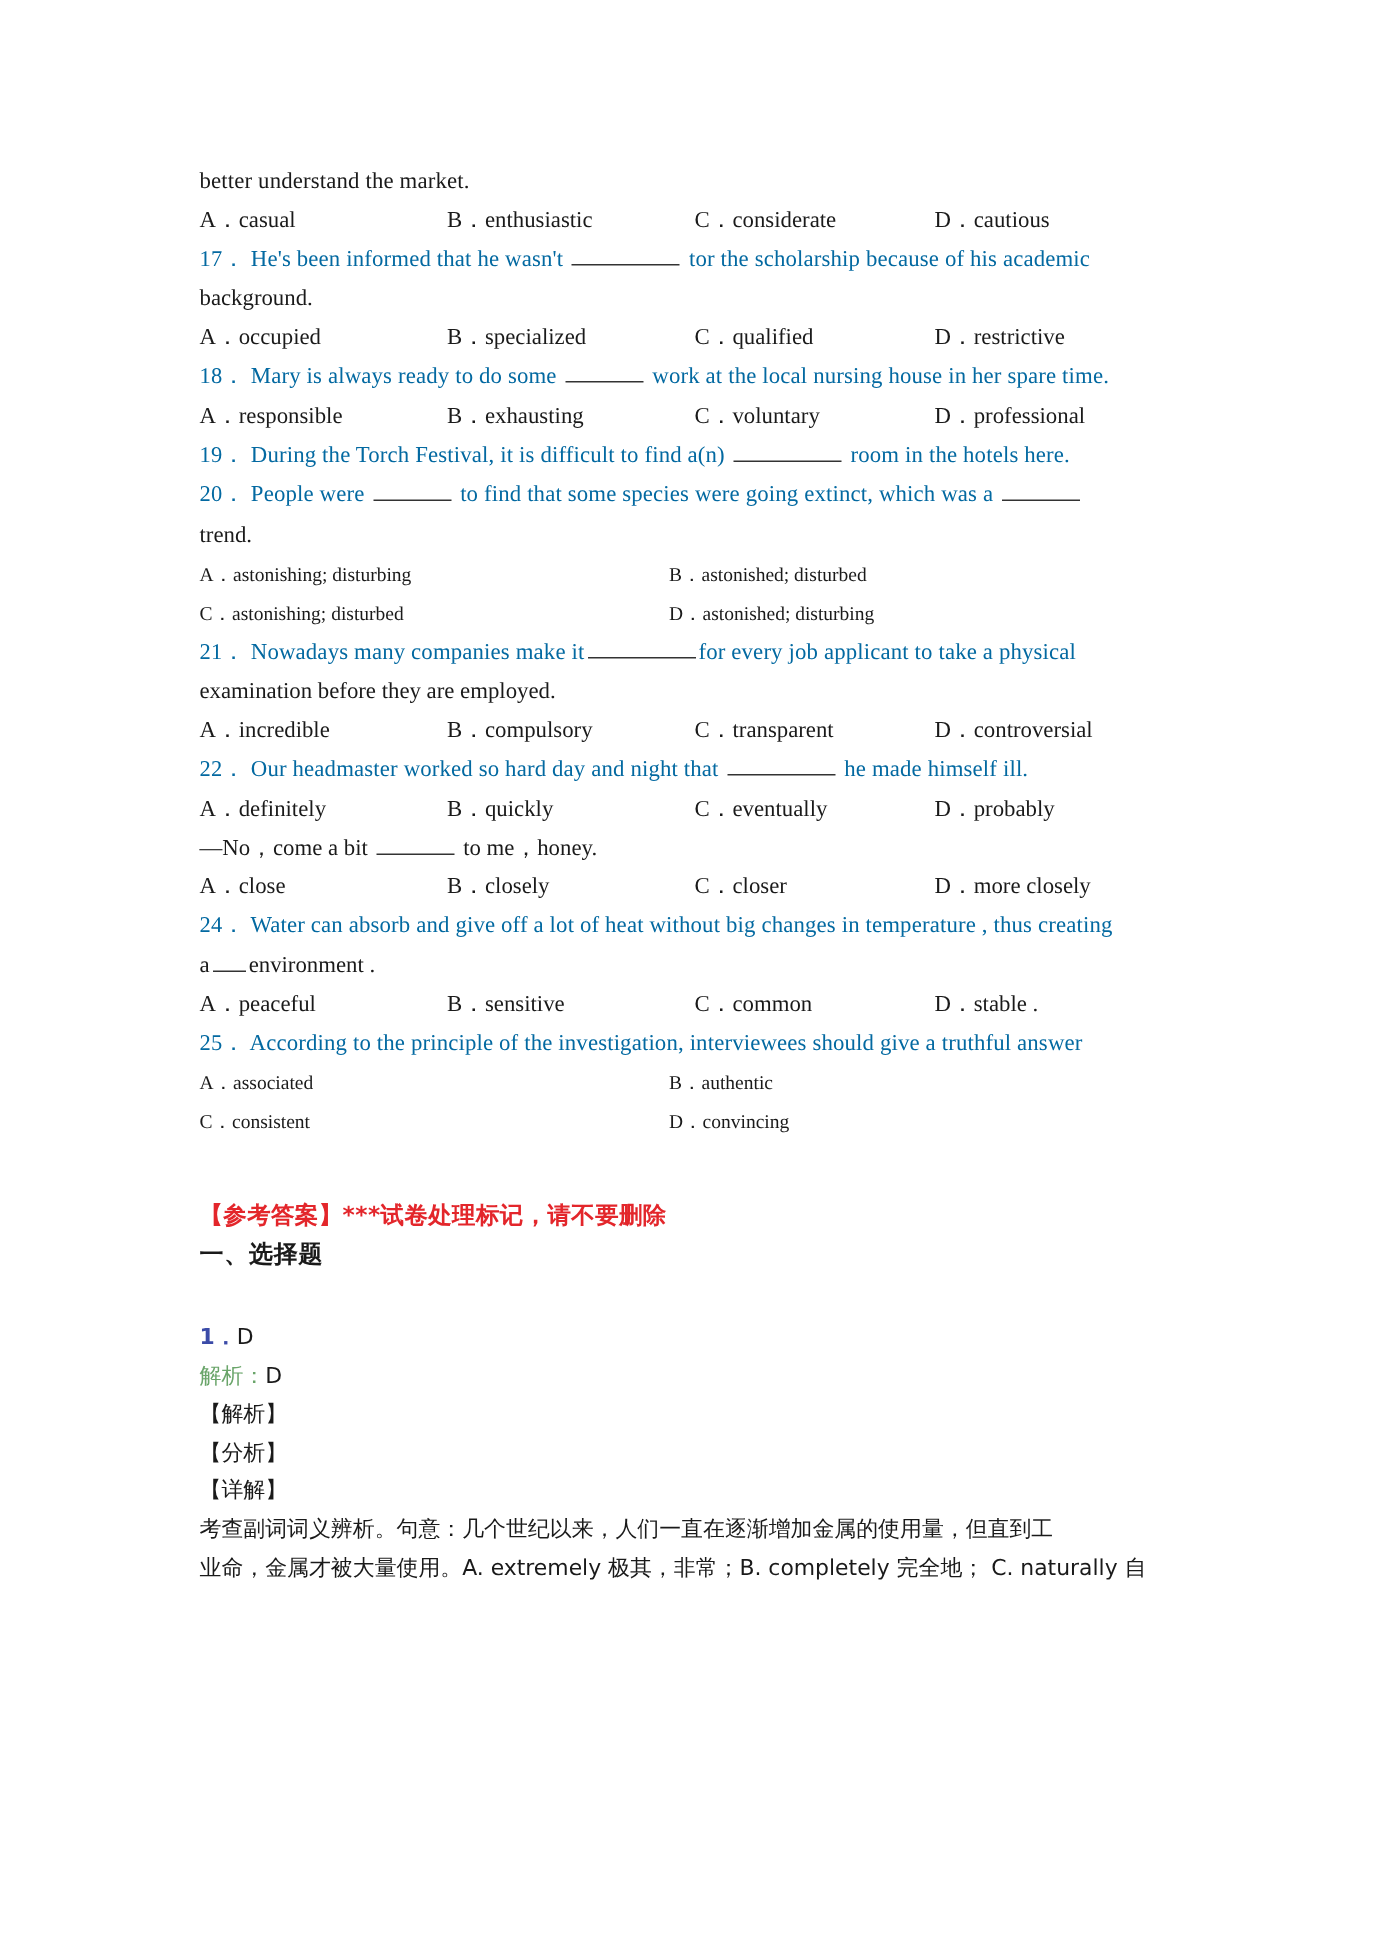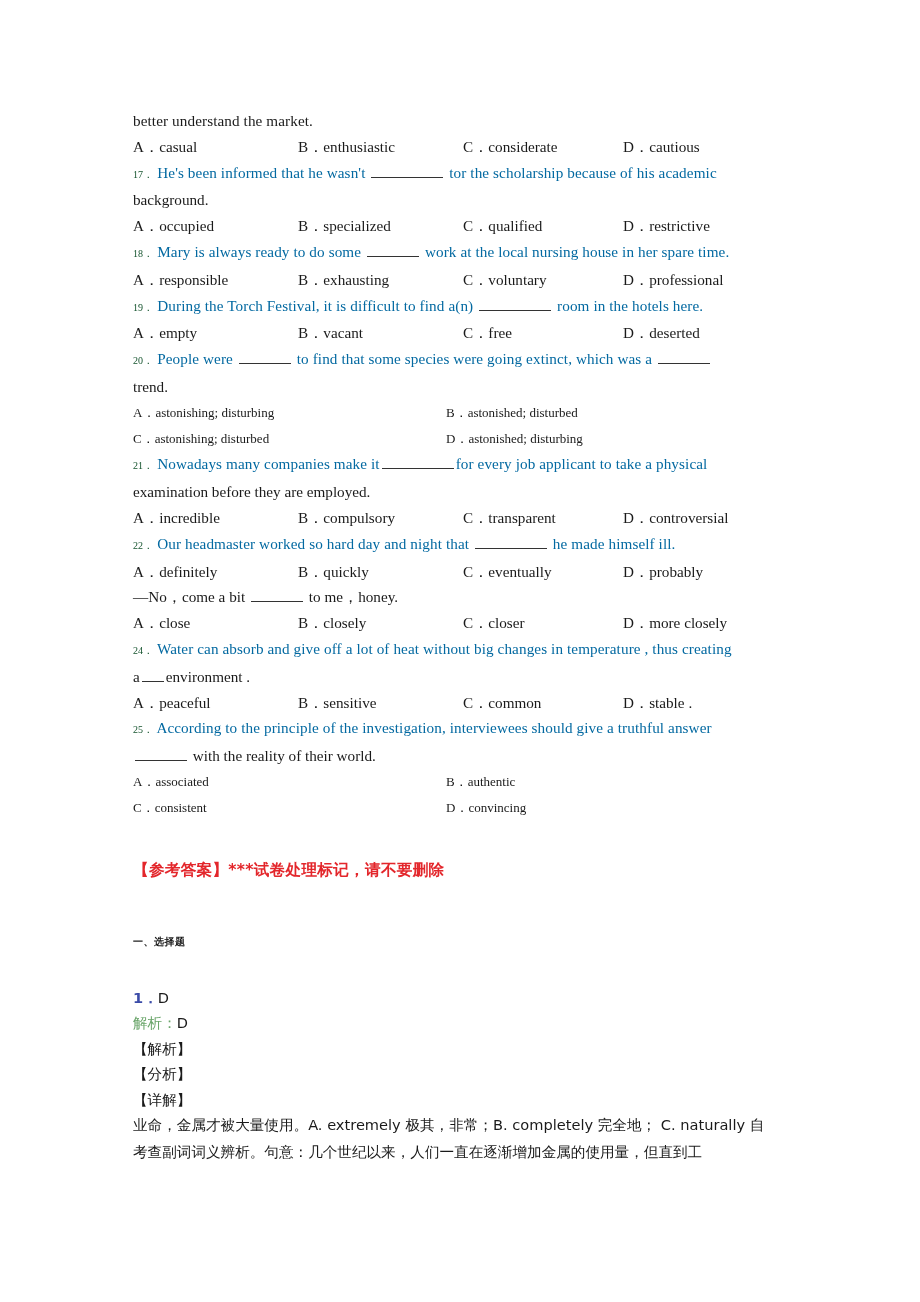--- a/index.html
+++ b/index.html
@@ -32,22 +32,22 @@
 
   
   .qline {
     font-size: 15.2px;
     line-height: 25.8px;
     white-space: nowrap;
     letter-spacing: 0.1px;
   }
 
   .qnum {
-    color: #14532d;
-    font-size: 10px;
+    color: #0369a1;
+    font-size: 15px;
   }
   .qtext { color: #0369a1; }
 
   
   .cont { font-size: 15.2px; line-height: 25.8px; }
 
   
   .opts4 {
     display: block;
     position: relative;
@@ -99,22 +99,21 @@
     color: #e3262b;
     font-weight: bold;
     font-size: 15.6px;
     line-height: 26px;
     font-family: "DejaVu Sans", "Liberation Sans", sans-serif;
     letter-spacing: 0.3px;
   }
 
   
   .sec-head {
-    margin-top: 46px;
-    font-size: 10px;
+    font-size: 16px;
     font-weight: bold;
     line-height: 26px;
     font-family: "DejaVu Sans", "Liberation Sans", sans-serif;
     letter-spacing: 0.5px;
   }
   .ans-num {
     margin-top: 30px;
     font-size: 14.6px;
     line-height: 25.6px;
     font-family: "DejaVu Sans", "Liberation Sans", sans-serif;
@@ -182,26 +181,20 @@
       <span class="op">A．responsible</span>
       <span class="op">B．exhausting</span>
       <span class="op">C．voluntary</span>
       <span class="op">D．professional</span>
     </div>
 
     <div class="qline">
       <span class="qnum">19．</span>
       <span class="qtext">During the Torch Festival, it is difficult to find a(n) </span><span class="blank b-lg"></span><span class="qtext"> room in the hotels here.</span>
     </div>
-    <div class="opts4">
-      <span class="op">A．empty</span>
-      <span class="op">B．vacant</span>
-      <span class="op">C．free</span>
-      <span class="op">D．deserted</span>
-    </div>
 
     <div class="qline">
       <span class="qnum">20．</span>
       <span class="qtext">People were </span><span class="blank b-md"></span><span class="qtext"> to find that some species were going extinct, which was a </span><span class="blank b-md"></span>
     </div>
     <div class="cont">trend.</div>
     <div class="opts2">
       <span class="op">A．astonishing; disturbing</span>
       <span class="op">B．astonished; disturbed</span>
     </div>
@@ -254,23 +247,20 @@
       <span class="op">A．peaceful</span>
       <span class="op">B．sensitive</span>
       <span class="op">C．common</span>
       <span class="op">D．stable .</span>
     </div>
 
     <div class="qline">
       <span class="qnum">25．</span>
       <span class="qtext">According to the principle of the investigation, interviewees should give a truthful answer</span>
     </div>
-    <div class="cont">
-      <span class="blank b-md"></span><span> with the reality of their world.</span>
-    </div>
     <div class="opts2">
       <span class="op">A．associated</span>
       <span class="op">B．authentic</span>
     </div>
     <div class="opts2">
       <span class="op">C．consistent</span>
       <span class="op">D．convincing</span>
     </div>
 
     <div class="redmark">【参考答案】***试卷处理标记，请不要删除</div>
@@ -282,17 +272,17 @@
     </div>
 
     <div class="jiexi">
       <span>解析：</span><span class="v">D</span>
     </div>
 
     <div class="brack">【解析】</div>
     <div class="brack">【分析】</div>
     <div class="brack">【详解】</div>
 
+    <div class="expl">考查副词词义辨析。句意：几个世纪以来，人们一直在逐渐增加金属的使用量，但直到工</div>
     <div class="expl">业命，金属才被大量使用。A. extremely 极其，非常；B. completely 完全地； C. naturally 自</div>
-    <div class="expl">考查副词词义辨析。句意：几个世纪以来，人们一直在逐渐增加金属的使用量，但直到工</div>
 
   </div>
 </div>
 
 </body></html>

